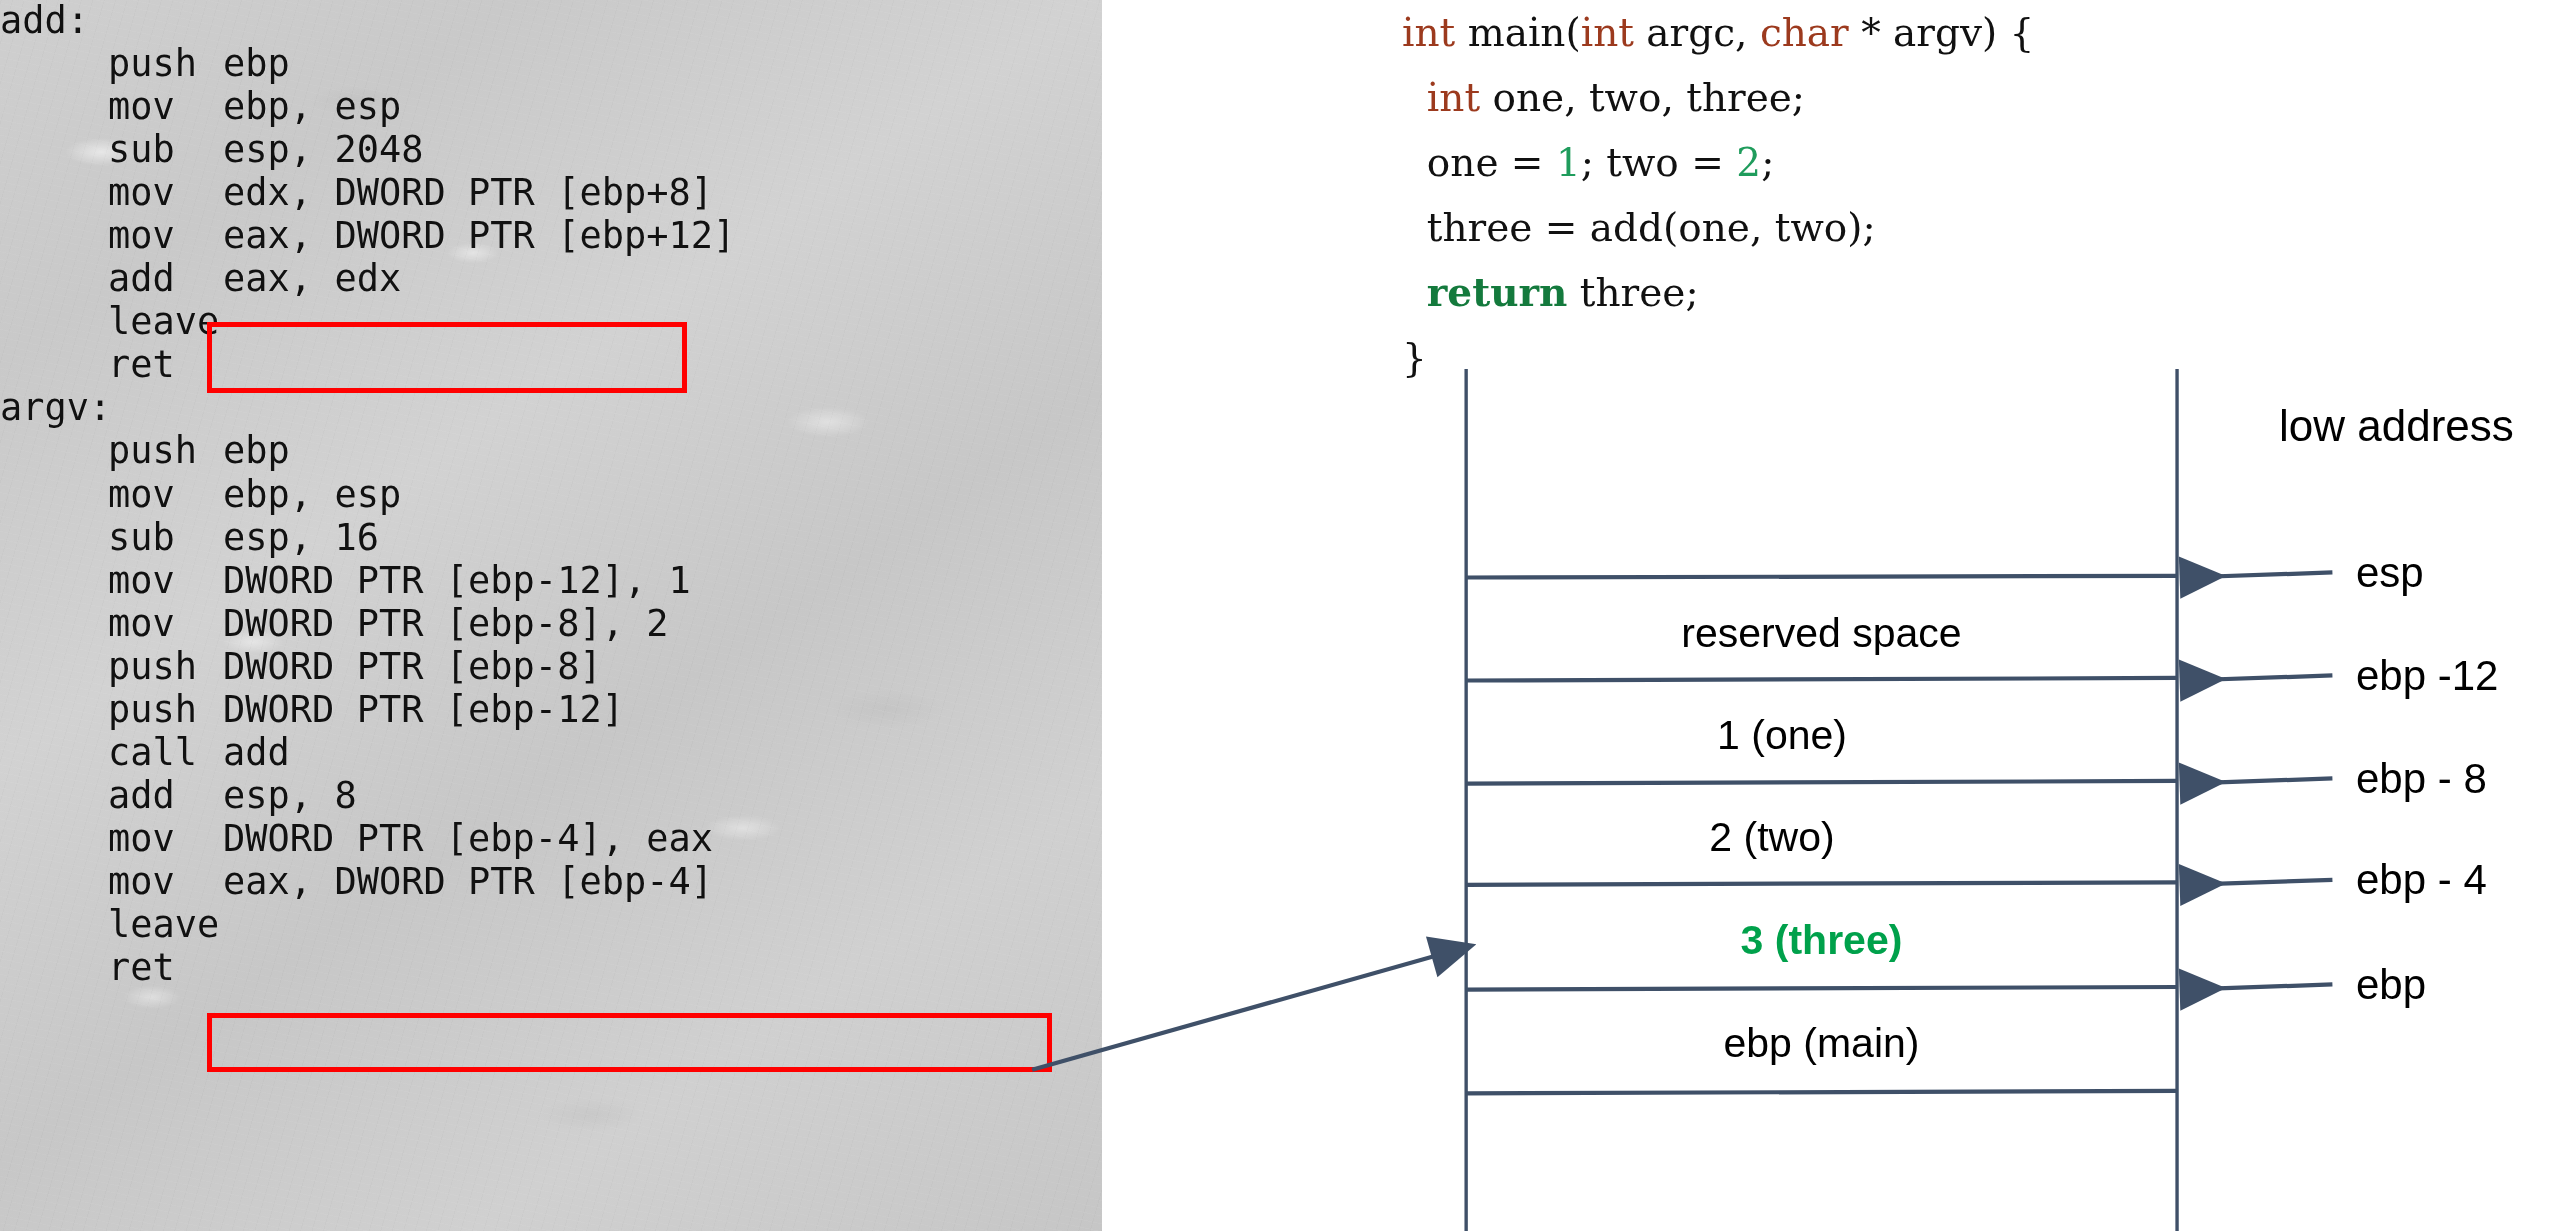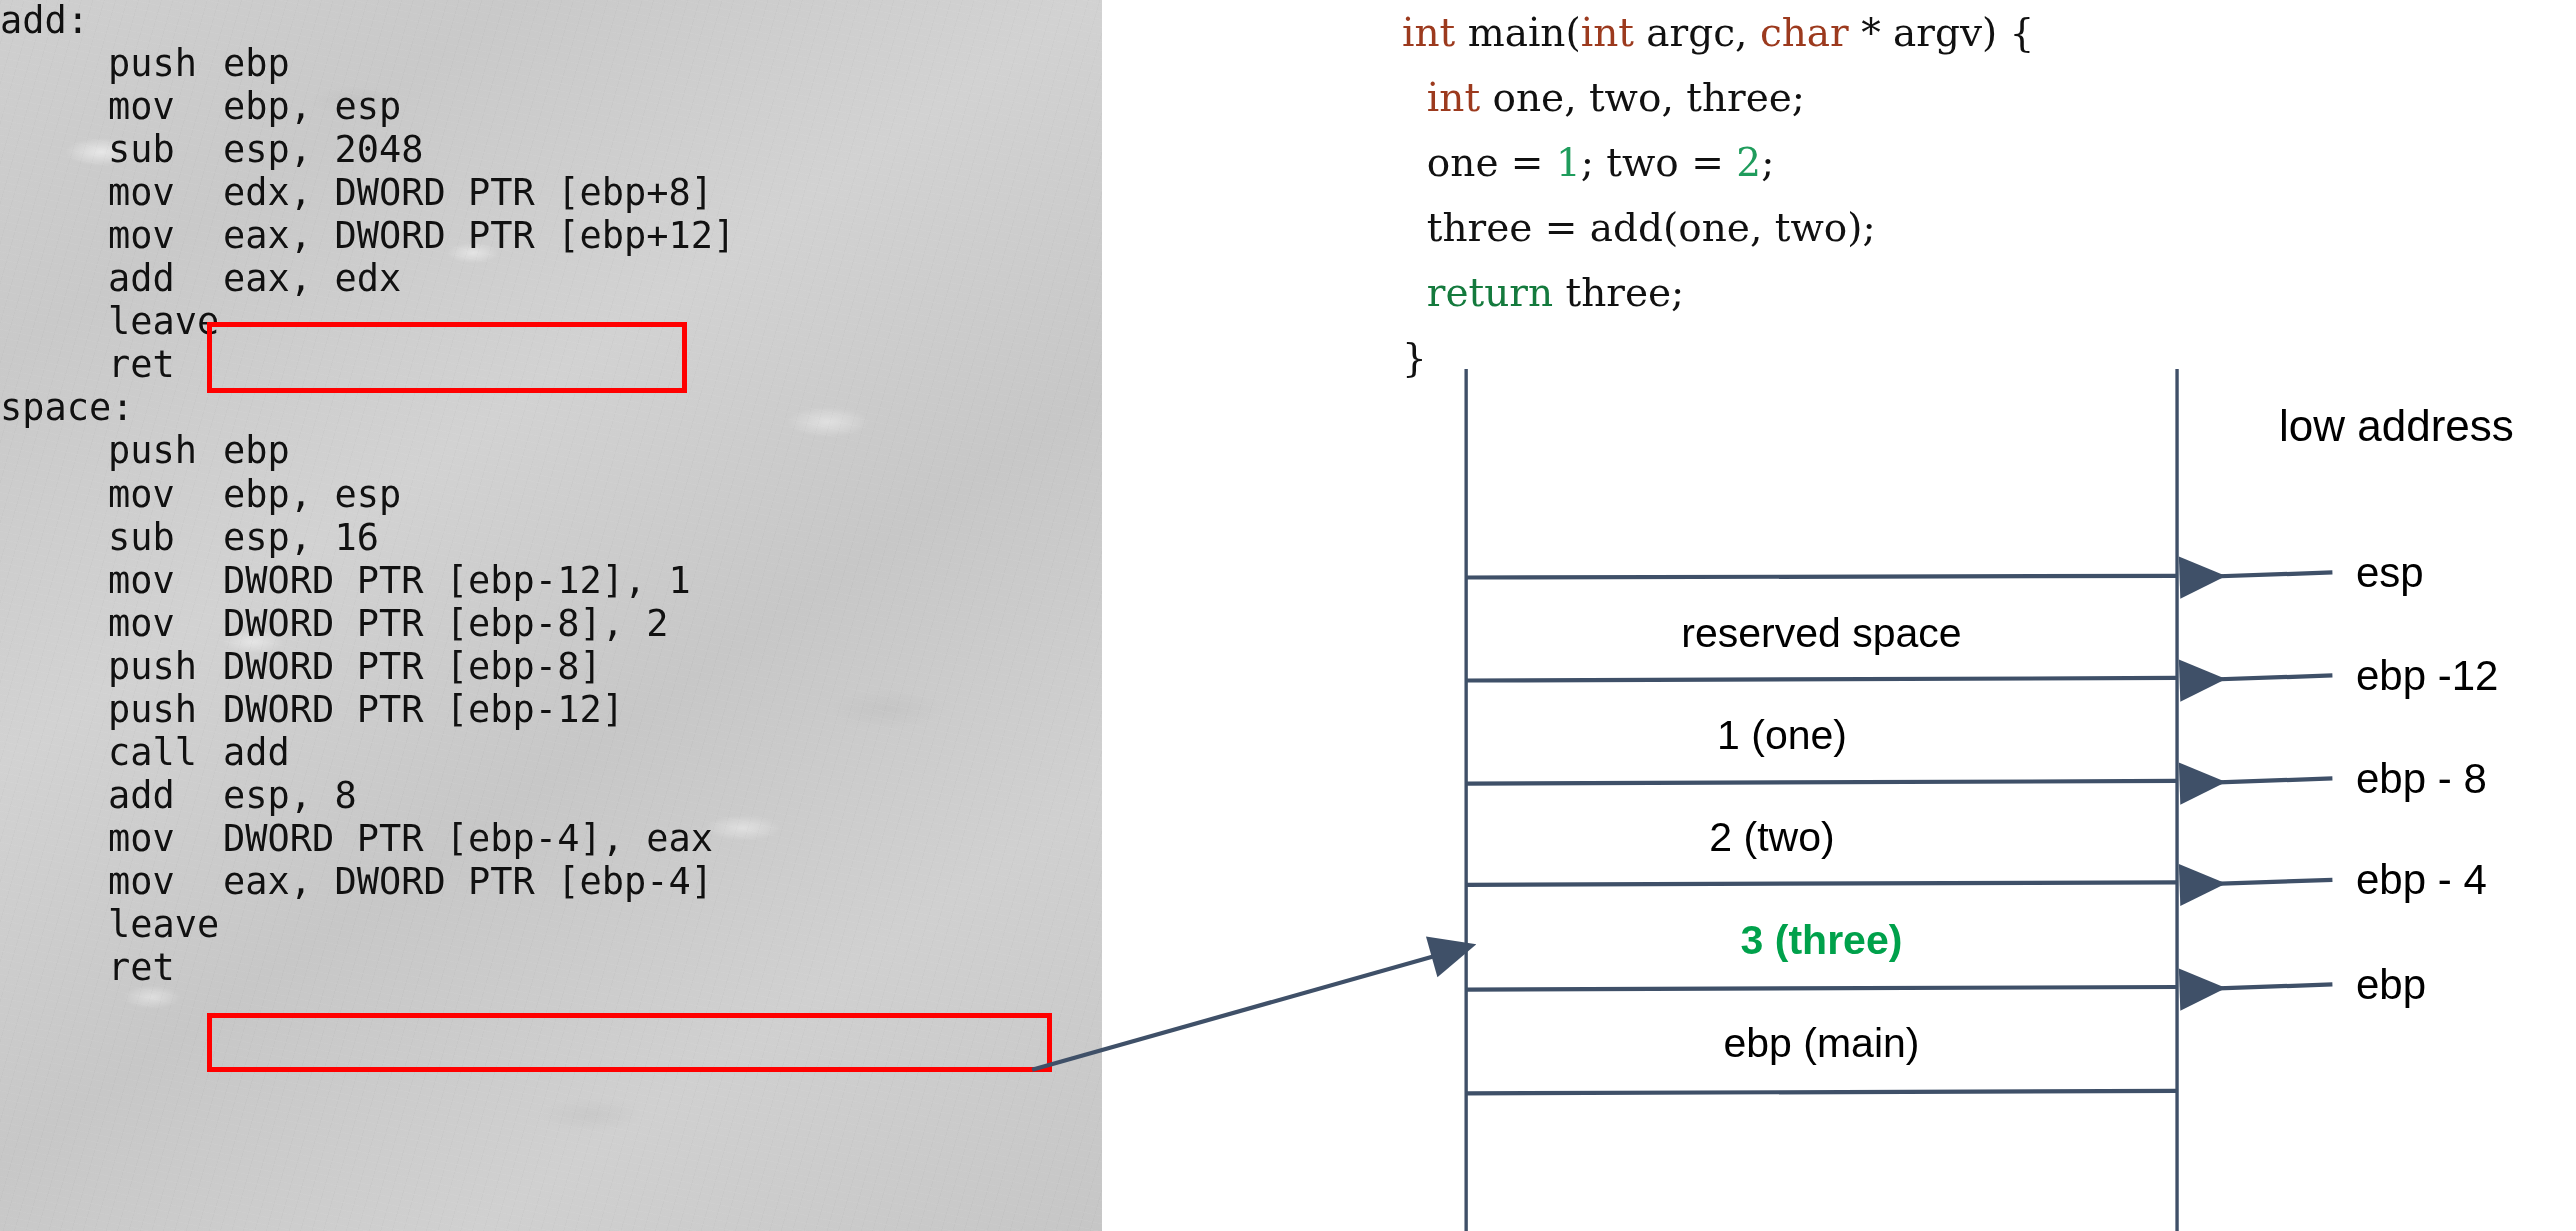--- a/index.html
+++ b/index.html
@@ -57,21 +57,21 @@
   
   #c-code{
     position:absolute;left:1402px;top:0px;
     font-family:"DejaVu Serif", serif;
     font-size:39px;
     line-height:65px;
     color:#111111;
     white-space:pre;
   }
   #c-code .kw-type{ color:#9c3a1e; }
-  #c-code .kw-ret{ color:#147a3d; font-weight:normal;text-align:center; }
+  #c-code .kw-ret{ color:#147a3d; font-weight:bold;text-align:center; }
   #c-code .num{ color:#1f9c5c; }
 
   
   #stack{ position:absolute;left:0;top:0;width:2576px;height:1231px;pointer-events:none; }
 
   .slabel{
     position:absolute;
     font-family:"Liberation Sans", sans-serif;
     color:#000000;
     white-space:pre;
@@ -96,21 +96,21 @@
       <div class="asm-line asm-instr" style="top: 131px;">sub</div>
       <div class="asm-line asm-op" style="top: 131px;">esp, 2048</div>
       <div class="asm-line asm-instr" style="top: 174px;">mov</div>
       <div class="asm-line asm-op" style="top: 174px;">edx, DWORD PTR [ebp+8]</div>
       <div class="asm-line asm-instr" style="top: 217px;">mov</div>
       <div class="asm-line asm-op" style="top: 217px;">eax, DWORD PTR [ebp+12]</div>
       <div class="asm-line asm-instr" style="top: 260px;">add</div>
       <div class="asm-line asm-op" style="top: 260px;">eax, edx</div>
       <div class="asm-line asm-instr" style="top: 303px;">leave</div>
       <div class="asm-line asm-instr" style="top: 346px;">ret</div>
-      <div class="asm-line asm-label" style="top: 389px;">space:</div>
+      <div class="asm-line asm-label" style="top: 389px;">argv:</div>
       <div class="asm-line asm-instr" style="top: 432px;">push</div>
       <div class="asm-line asm-op" style="top: 432px;">ebp</div>
       <div class="asm-line asm-instr" style="top: 476px;">mov</div>
       <div class="asm-line asm-op" style="top: 476px;">ebp, esp</div>
       <div class="asm-line asm-instr" style="top: 519px;">sub</div>
       <div class="asm-line asm-op" style="top: 519px;">esp, 16</div>
       <div class="asm-line asm-instr" style="top: 562px;">mov</div>
       <div class="asm-line asm-op" style="top: 562px;">DWORD PTR [ebp-12], 1</div>
       <div class="asm-line asm-instr" style="top: 605px;">mov</div>
       <div class="asm-line asm-op" style="top: 605px;">DWORD PTR [ebp-8], 2</div>

